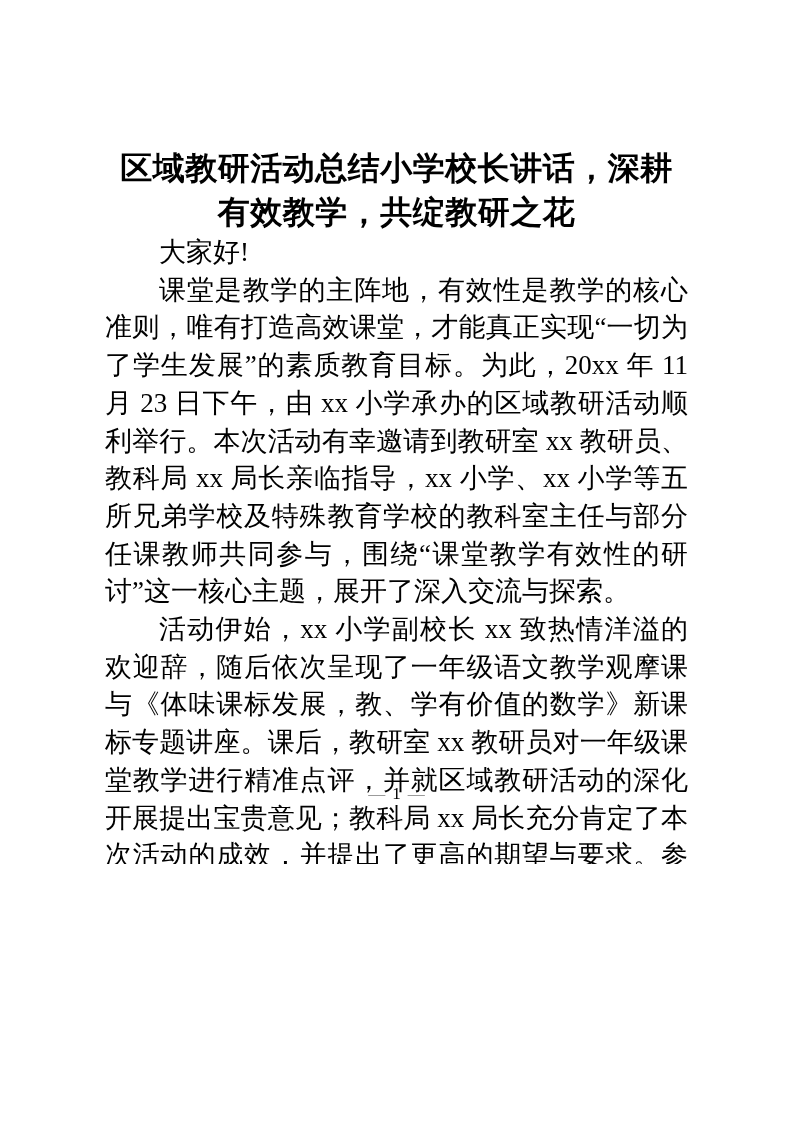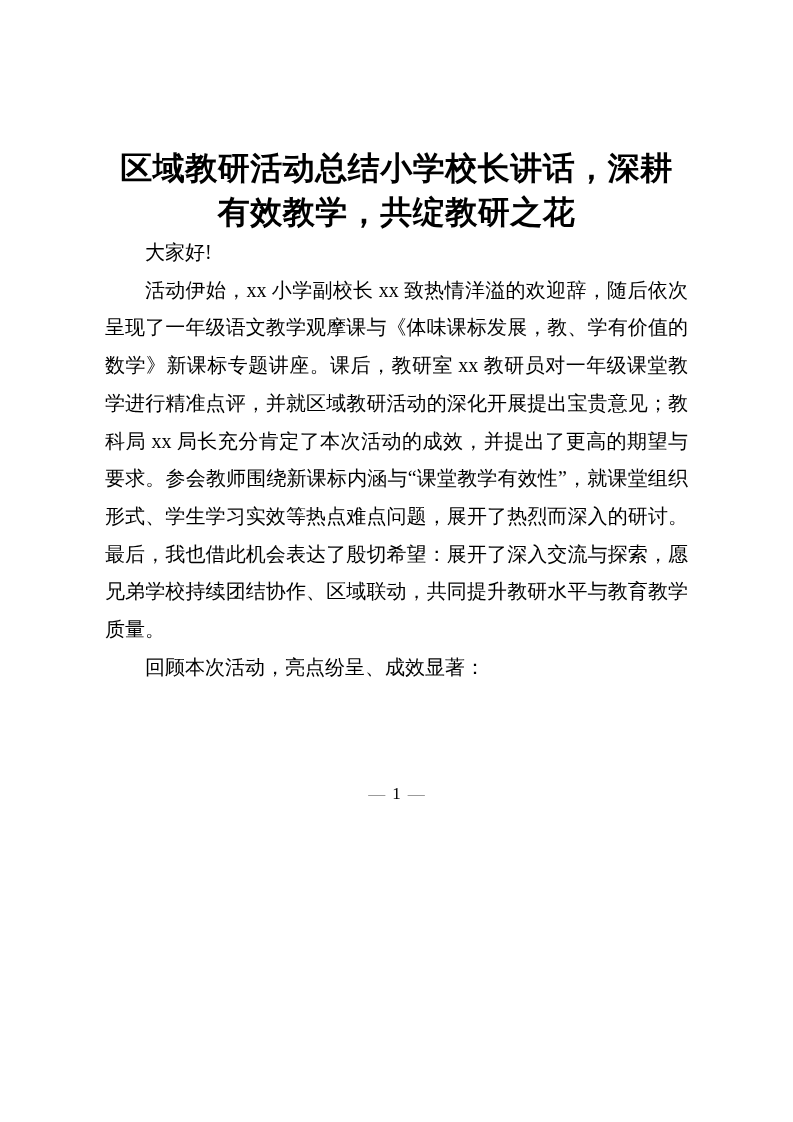--- a/index.html
+++ b/index.html
@@ -32,21 +32,21 @@
     color: #000000;
   }
   .salutation {
     margin: 34px 0 0 0;
     font-size: 22px;
     line-height: 37.7px;
     text-indent: 0;
   }
   .para {
     margin: 0;
-    font-size: 20px;
+    font-size: 27px;
     line-height: 37.7px;
     text-align: justify;
     text-justify: inter-ideograph;
     text-indent: 2em;
   }
   .footer {
     position: absolute;
     left: 0;
     right: 0;
     bottom: 60px;
@@ -65,20 +65,21 @@
 </head>
 <body>
 
 <div class="page">
   <div class="content">
     <h1 class="doc-title">区域教研活动总结小学校长讲话，深耕有效教学，共绽教研之花</h1>
 
 
     <p class="para">大家好!</p>
 
+    <p class="para">课堂是教学的主阵地，有效性是教学的核心准则，唯有打造高效课堂，才能真正实现“一切为了学生发展”的素质教育目标。为此，20xx 年 11 月 23 日下午，由 xx 小学承办的区域教研活动顺利举行。本次活动有幸邀请到教研室 xx 教研员、教科局 xx 局长亲临指导，xx 小学、xx 小学等五所兄弟学校及特殊教育学校的教科室主任与部分任课教师共同参与，围绕“课堂教学有效性的研讨”这一核心主题，展开了深入交流与探索。</p>
 
     <p class="para">活动伊始，xx 小学副校长 xx 致热情洋溢的欢迎辞，随后依次呈现了一年级语文教学观摩课与《体味课标发展，教、学有价值的数学》新课标专题讲座。课后，教研室 xx 教研员对一年级课堂教学进行精准点评，并就区域教研活动的深化开展提出宝贵意见；教科局 xx 局长充分肯定了本次活动的成效，并提出了更高的期望与要求。参会教师围绕新课标内涵与“课堂教学有效性”，就课堂组织形式、学生学习实效等热点难点问题，展开了热烈而深入的研讨。最后，我也借此机会表达了殷切希望：展开了深入交流与探索，愿兄弟学校持续团结协作、区域联动，共同提升教研水平与教育教学质量。</p>
 
     <p class="para">回顾本次活动，亮点纷呈、成效显著：</p>
   </div>
 
   <div class="footer">
     <span class="dash">—</span><span class="pagenum">1</span><span class="dash">—</span>
   </div>
 </div>

